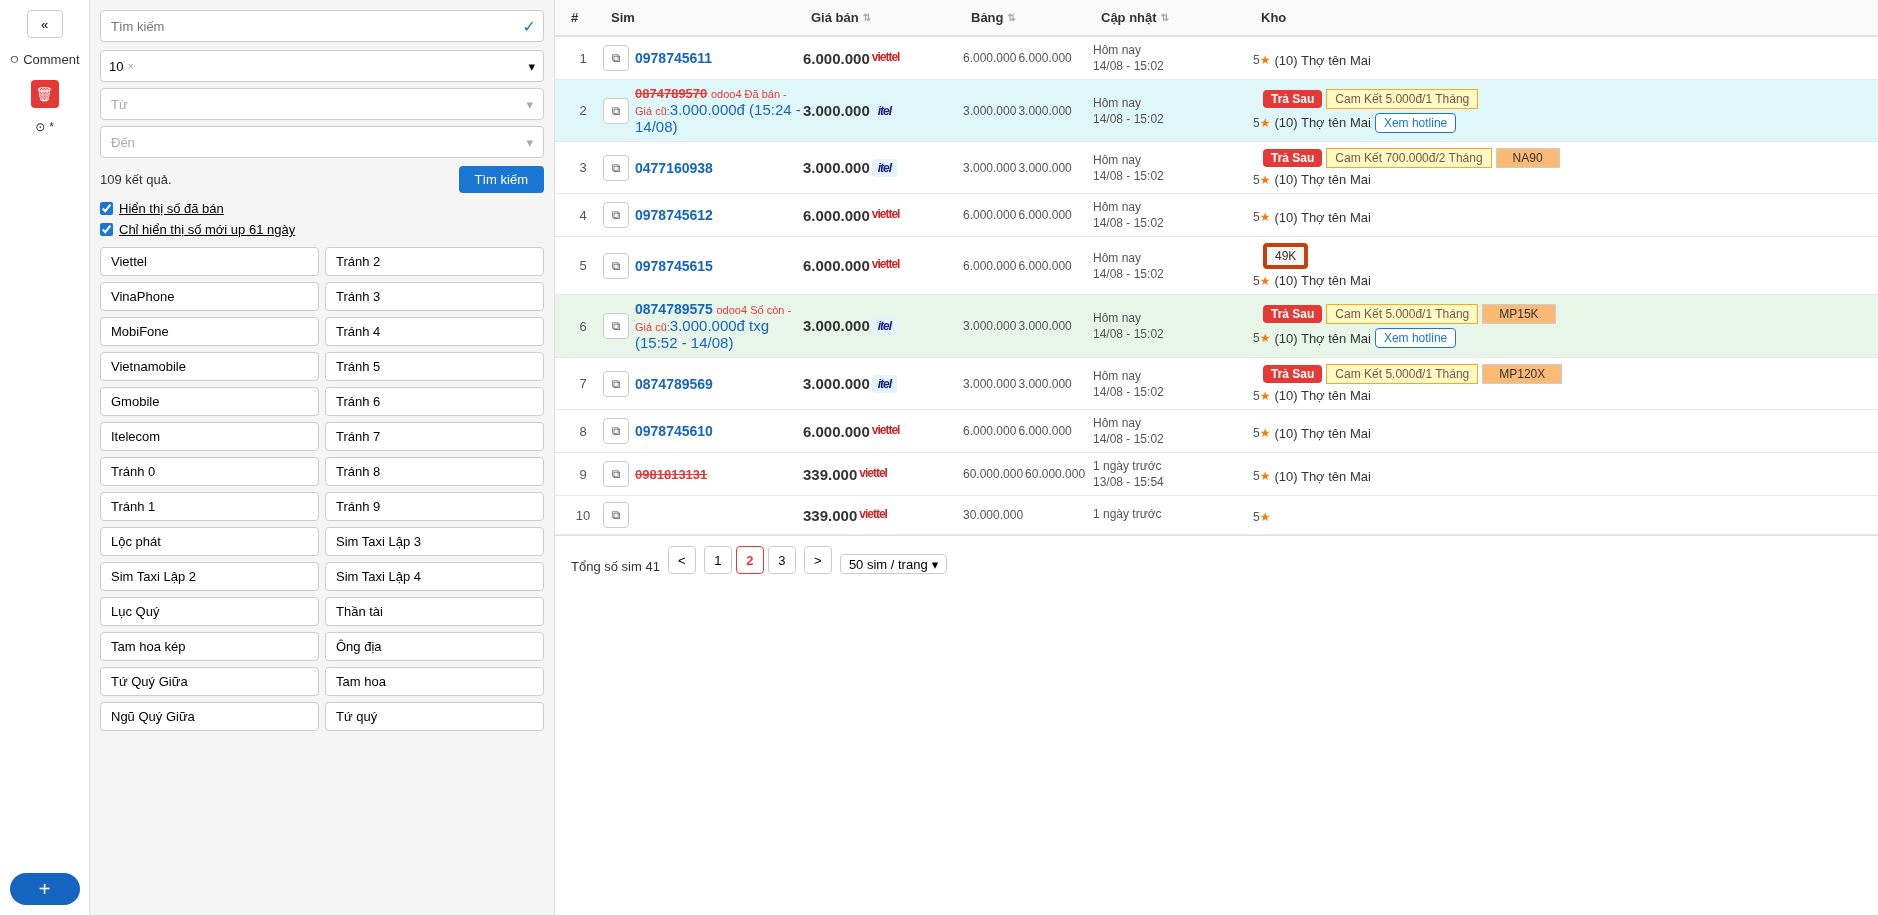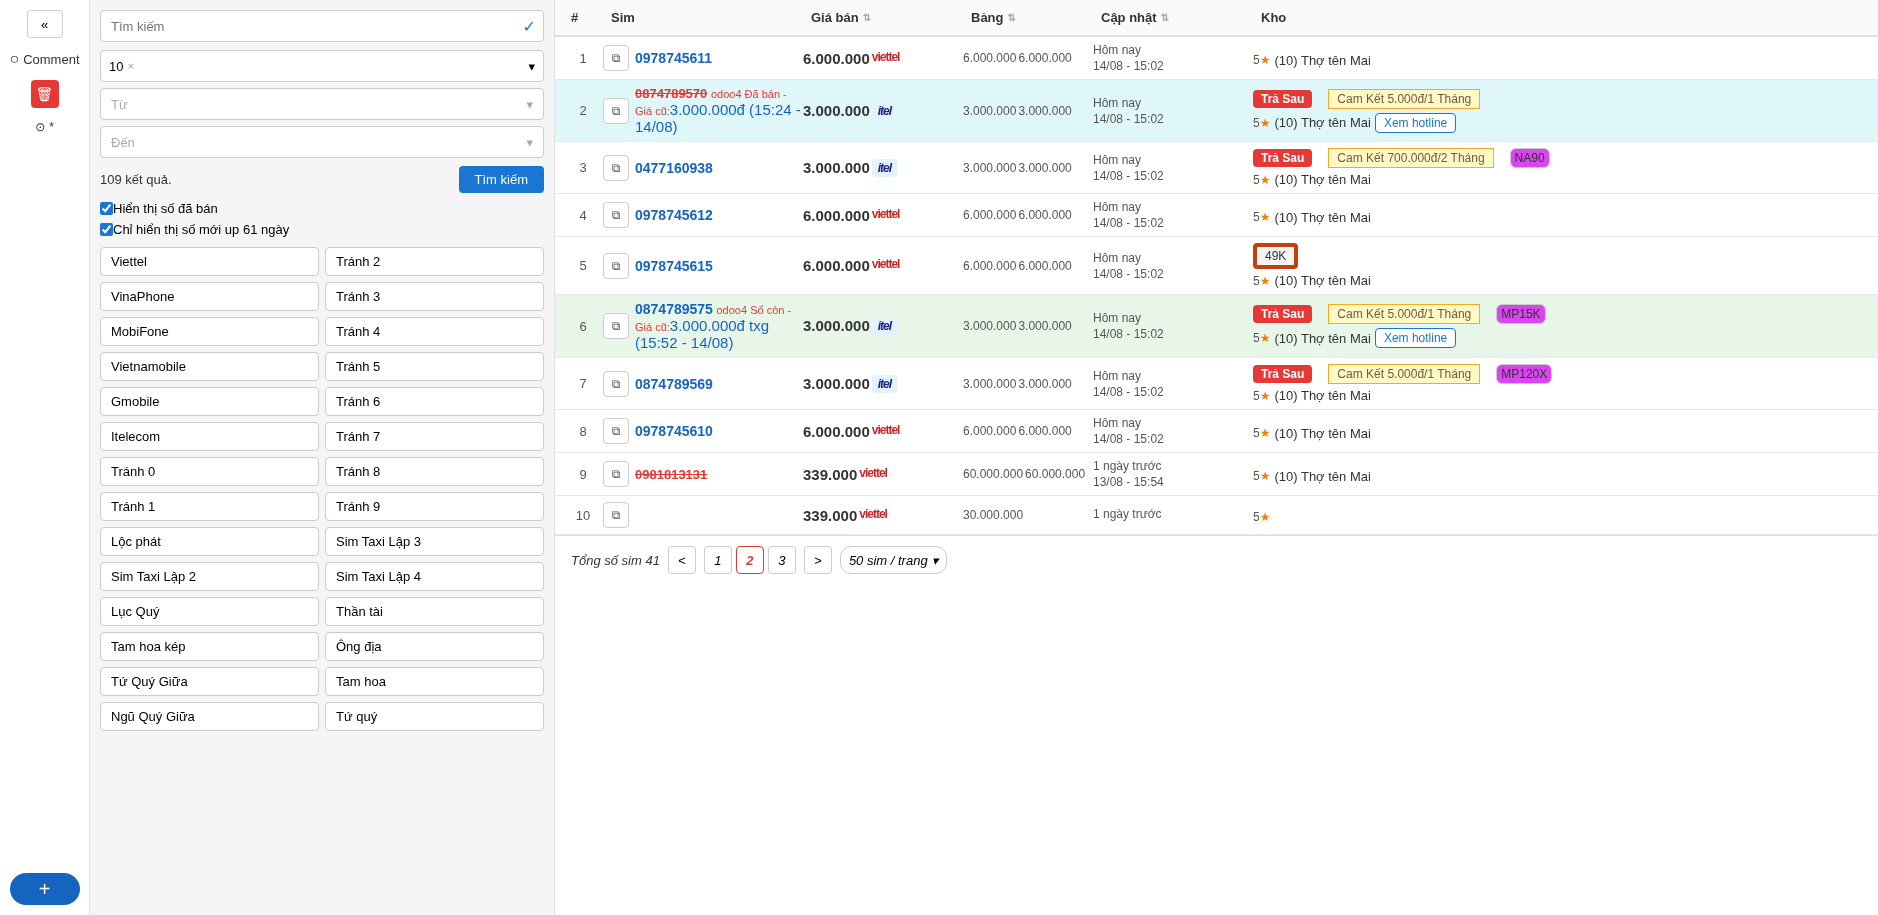--- a/index.html
+++ b/index.html
@@ -80,21 +80,21 @@
     .result-row {
       display: flex; align-items: center; justify-content: space-between;
       margin: 8px 0;
     }
     .result-text { font-size: 13px; color: #333; }
     .search-btn {
       background: #1976d2; color: #fff; border: none; border-radius: 4px;
       padding: 6px 16px; font-size: 13px; cursor: pointer;
     }
     .checkbox-row {
-      display: flex; align-items: center; gap: 0; margin-bottom: 6px;
+      display: flex; align-items: center; gap: 6px; margin-bottom: 6px; text-decoration: underline;
     }
     .checkbox-row input { accent-color: #1976d2; }
     .filter-grid {
       display: grid; grid-template-columns: 1fr 1fr; gap: 6px; margin-top: 10px;
     }
     .filter-btn {
       background: #fff; border: 1px solid #ccc; border-radius: 4px;
       padding: 6px 10px; font-size: 13px; cursor: pointer; text-align: left;
     }
 
@@ -155,48 +155,48 @@
       display: inline-block;
     }
     .network-viettel { color: #c62828; }
     .network-itel { color: #1a237e; background: #e3f2fd; padding: 2px 6px; border-radius: 3px; font-style: italic; }
 
     .update-cell { display: flex; flex-direction: column; gap: 2px; }
     .update-today { font-size: 12px; color: #555; }
     .update-time { font-size: 12px; color: #555; }
 
     .kho-cell { display: flex; flex-direction: column; gap: 4px; }
-    .kho-row1 { display: flex; align-items: center; gap: 16px; flex-wrap: wrap; }
+    .kho-row1 { display: flex; align-items: center; gap: 4px; flex-wrap: wrap; margin-left: 10px; }
     .kho-row2 { display: flex; align-items: center; gap: 4px; }
     .star-rating { font-size: 12px; color: #555; }
     .star { color: #f57c00; }
     .kho-name { font-size: 13px; color: #333; }
     .badge-red { background: #e53935; color: #fff; border-radius: 4px; padding: 2px 8px; font-size: 12px; font-weight: 700; cursor: pointer; }
     .badge-yellow { background: #fff9c4; color: #795548; border: 1px solid #f9a825; border-radius: 0; padding: 2px 8px; font-size: 12px; cursor: pointer; }
-    .badge-outline { background: #d946ef; color: #333; border: 1px solid #ccc; border-radius: 6px; padding: 2px 4px; font-size: 12px; cursor: pointer; }
+    .badge-outline { background: #fdba74; color: #333; border: 1px solid #ccc; border-radius: 0; padding: 2px 16px; font-size: 12px; cursor: pointer; }
     .badge-gray { background: #f5f5f5; color: #333; border: 4px solid #c2410c; border-radius: 4px; padding: 2px 8px; font-size: 12px; }
     .xem-hotline { background: #fff; color: #1976d2; border: 1px solid #1976d2; border-radius: 4px; padding: 2px 8px; font-size: 12px; cursor: pointer; }
 
     
     .pagination-bar {
-      display: flex; align-items: center; gap: 8px;
+      display: flex; align-items: flex-end; gap: 8px;
       padding: 10px 16px;
       border-top: 1px solid #e0e0e0;
       background: #fff;
-      position: sticky; bottom: 0; font-style: italic;
+      position: sticky; bottom: 0;
     }
     .page-total { font-size: 13px; color: #333; }
     .page-btn {
       width: 28px; height: 28px; border: 1px solid #ccc; border-radius: 4px;
       display: flex; align-items: center; justify-content: center;
       cursor: pointer; background: #fff; font-size: 13px;
     }
     .page-btn.active { border-color: #e53935; color: #e53935; font-weight: 700; }
     .per-page-select {
-      height: 28px; border: 1px solid #ccc; border-radius: 11px;
+      height: 20px; border: 1px solid #ccc; border-radius: 4px;
       background: #fff; padding: 0 8px; font-size: 13px; cursor: pointer;
       display: flex; align-items: center; gap: 4px;
     }
   </style>
 </head>
 <body>
 
 <div class="sidebar">
   <div class="sidebar-collapse-btn">
     <span>«</span>

